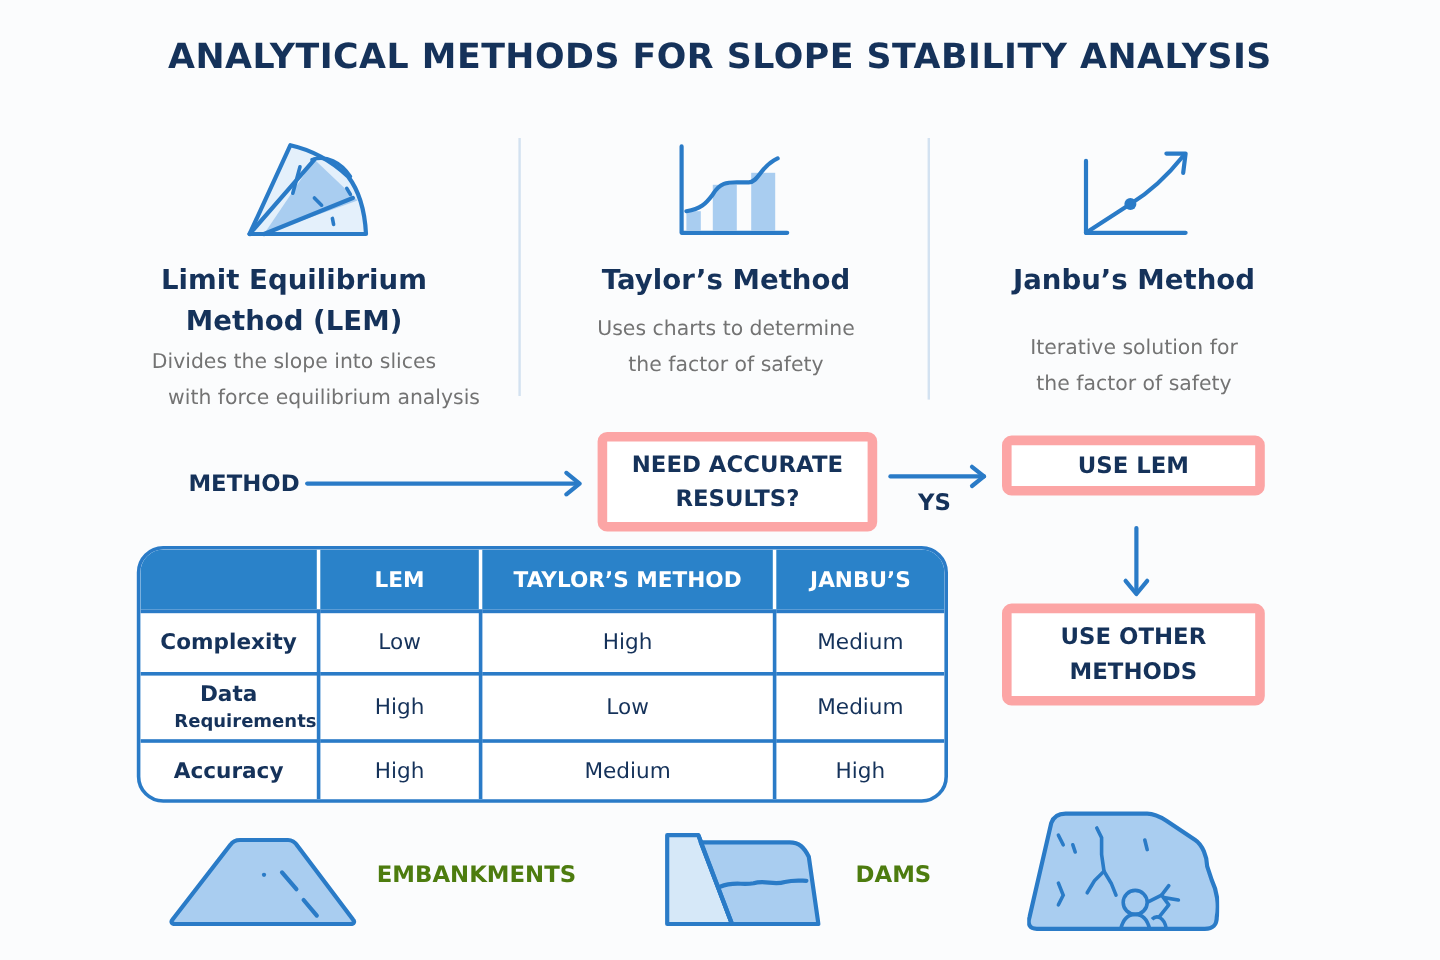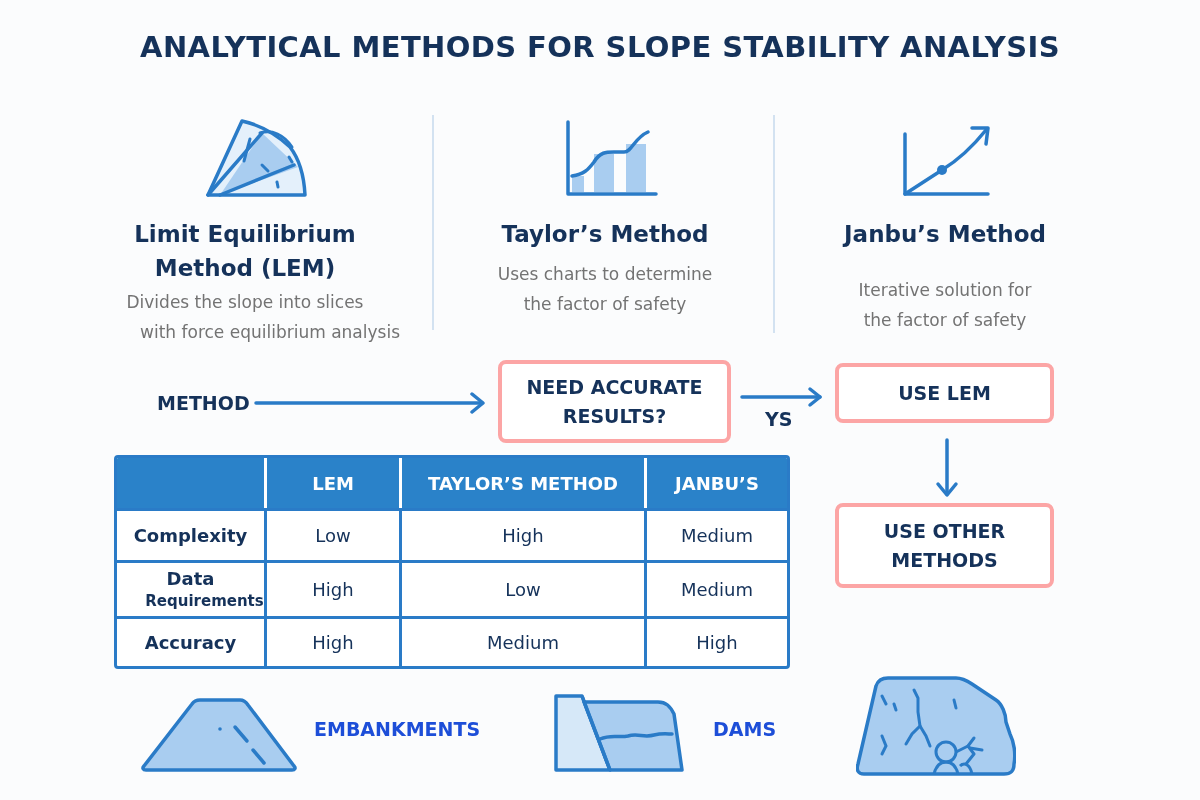--- a/index.html
+++ b/index.html
@@ -10,41 +10,41 @@
     left: 0; top: 30px; width: 1200px; text-align: center;
     font-family: "DejaVu Sans", sans-serif; font-weight: bold;
     font-size: 29px; letter-spacing: 0.4px; color: #15325a;
   }
   .divider { width: 2px; background: #d3e2f1; }
   .method { text-align: center; }
   .method-title { font-family: "DejaVu Sans", sans-serif; font-weight: bold; font-size: 23px; color: #15325a; line-height: 34px; }
   .method-desc { font-family: "DejaVu Sans", sans-serif; font-size: 17px; color: #737373; line-height: 30px; margin-top: 4px; }
   .flow-label { font-family: "DejaVu Sans", sans-serif; font-weight: bold; font-size: 19px; color: #15325a; }
   .flow-box {
-    border: 4px solid #fca5a5; border-radius: 8px; background: #fff;
+    border: 8px solid #fca5a5; border-radius: 8px; background: #fff;
     display: flex; align-items: center; justify-content: center; text-align: center;
     font-family: "DejaVu Sans", sans-serif; font-weight: bold; font-size: 19px; color: #15325a; line-height: 29px;
   }
   table.cmp {
     border-collapse: separate; border-spacing: 0;
-    border: 3px solid #2a7bc7; border-radius: 4px; overflow: hidden; background: #fff;
+    border: 3px solid #2a7bc7; border-radius: 22px; overflow: hidden; background: #fff;
   }
   table.cmp th {
     background: #2a82c9; color: #fff; font-family: "DejaVu Sans", sans-serif; font-weight: bold;
     font-size: 18px; height: 50px; border-right: 3px solid #fff; text-align: center; vertical-align: middle;
   }
   table.cmp th:last-child { border-right: none; }
   table.cmp td {
     font-family: "DejaVu Sans", sans-serif; font-size: 18px; color: #15325a; text-align: center;
     border-top: 3px solid #2a7bc7; border-right: 3px solid #2a7bc7; vertical-align: middle;
   }
   table.cmp td:last-child { border-right: none; }
   table.cmp td.rowhead { font-weight: bold; font-size: 18px; line-height: 22px; }
   table.cmp td.rowhead .small { font-size: 15px; padding-left: 28px; }
-  .app-label { font-family: "DejaVu Sans", sans-serif; font-weight: bold; font-size: 19px; color: #1d4ed8; }
+  .app-label { font-family: "DejaVu Sans", sans-serif; font-weight: bold; font-size: 19px; color: #4d7c0f; }
 </style>
 </head>
 <body>
 
 <div class="abs title">ANALYTICAL METHODS FOR SLOPE STABILITY ANALYSIS</div>
 
 <div class="abs divider" style="left:432px; top:115px; height:215px;"></div>
 <div class="abs divider" style="left:773px; top:115px; height:218px;"></div>
 
 <div class="abs" style="left:200px; top:115px; width:110px; height:90px;">
@@ -105,21 +105,21 @@
   <div>
     <div>NEED ACCURATE</div>
     <div>RESULTS?</div>
   </div>
 </div>
 <svg class="abs" style="left:738px; top:386px;" width="90" height="22" viewBox="0 0 90 22">
   <path d="M4 11 L82 11" stroke="#2a7bc7" stroke-width="3.5" stroke-linecap="round"></path>
   <path d="M72 3 L82 11 L72 19" fill="none" stroke="#2a7bc7" stroke-width="3.5" stroke-linecap="round" stroke-linejoin="round"></path>
 </svg>
 <div class="abs flow-label" style="left:765px; top:408px;">YS</div>
-<div class="abs flow-box" style="left:835px; top:363px; width:219px; height:60px;">
+<div class="abs flow-box" style="left:835px; top:363px; width:219px; height:50px;">
   <span>USE LEM</span>
 </div>
 <svg class="abs" style="left:935px; top:438px;" width="24" height="62" viewBox="0 0 24 62">
   <path d="M12 2 L12 56" stroke="#2a7bc7" stroke-width="3.5" stroke-linecap="round"></path>
   <path d="M3 46 L12 57 L21 46" fill="none" stroke="#2a7bc7" stroke-width="3.5" stroke-linecap="round" stroke-linejoin="round"></path>
 </svg>
 <div class="abs flow-box" style="left:835px; top:503px; width:219px; height:85px;">
   <div>
     <div>USE OTHER</div>
     <div>METHODS</div>

